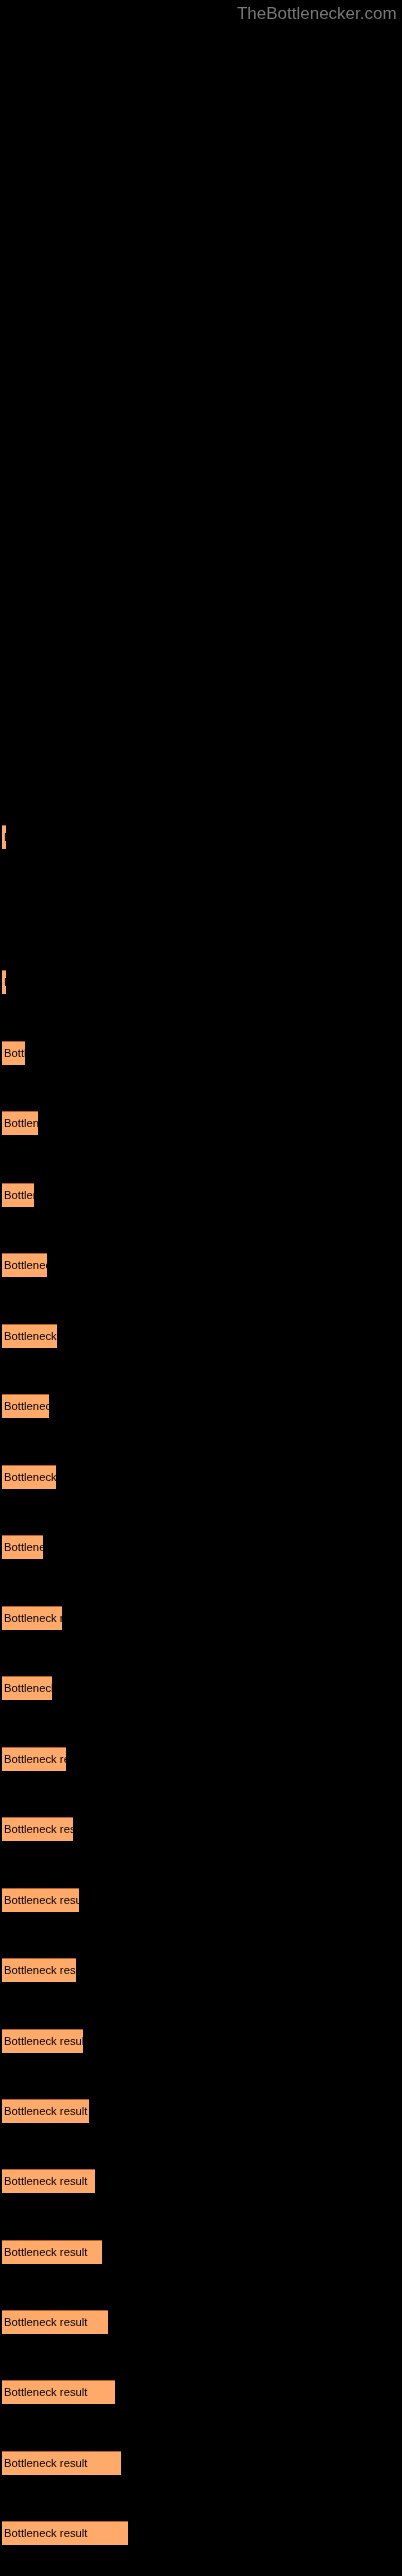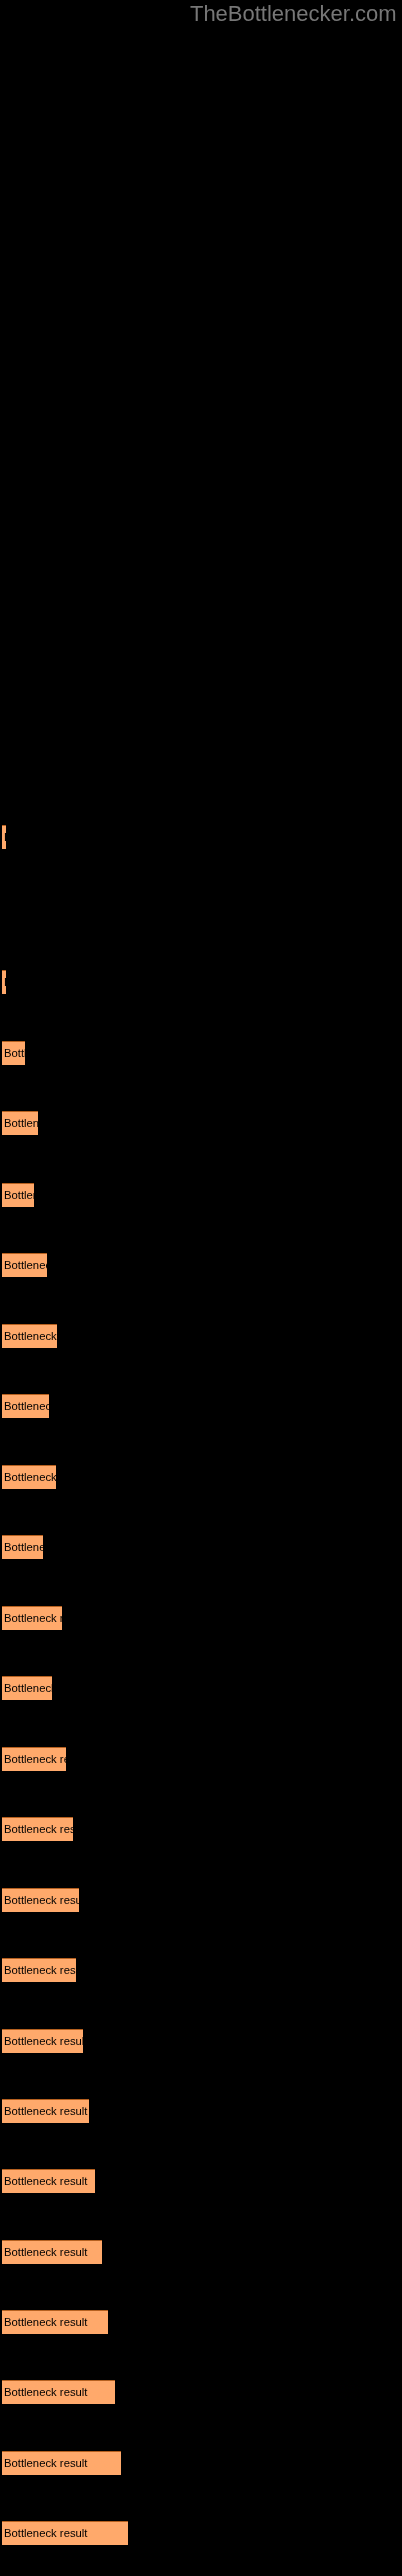--- a/index.html
+++ b/index.html
@@ -25,21 +25,21 @@
     width: 403px;
     height: 27px;
     display: flex;
     align-items: center;
     justify-content: flex-end;
     padding-right: 6.4px;
     box-sizing: border-box;
   }
   #site-brand {
     color: #777777;
-    font-size: 22px;
+    font-size: 17px;
     font-family: "Liberation Sans", sans-serif;
     letter-spacing: 0px;
     white-space: nowrap;
   }
 
   
   #chart {
     position: absolute;
     left: 0;
     top: 0;

